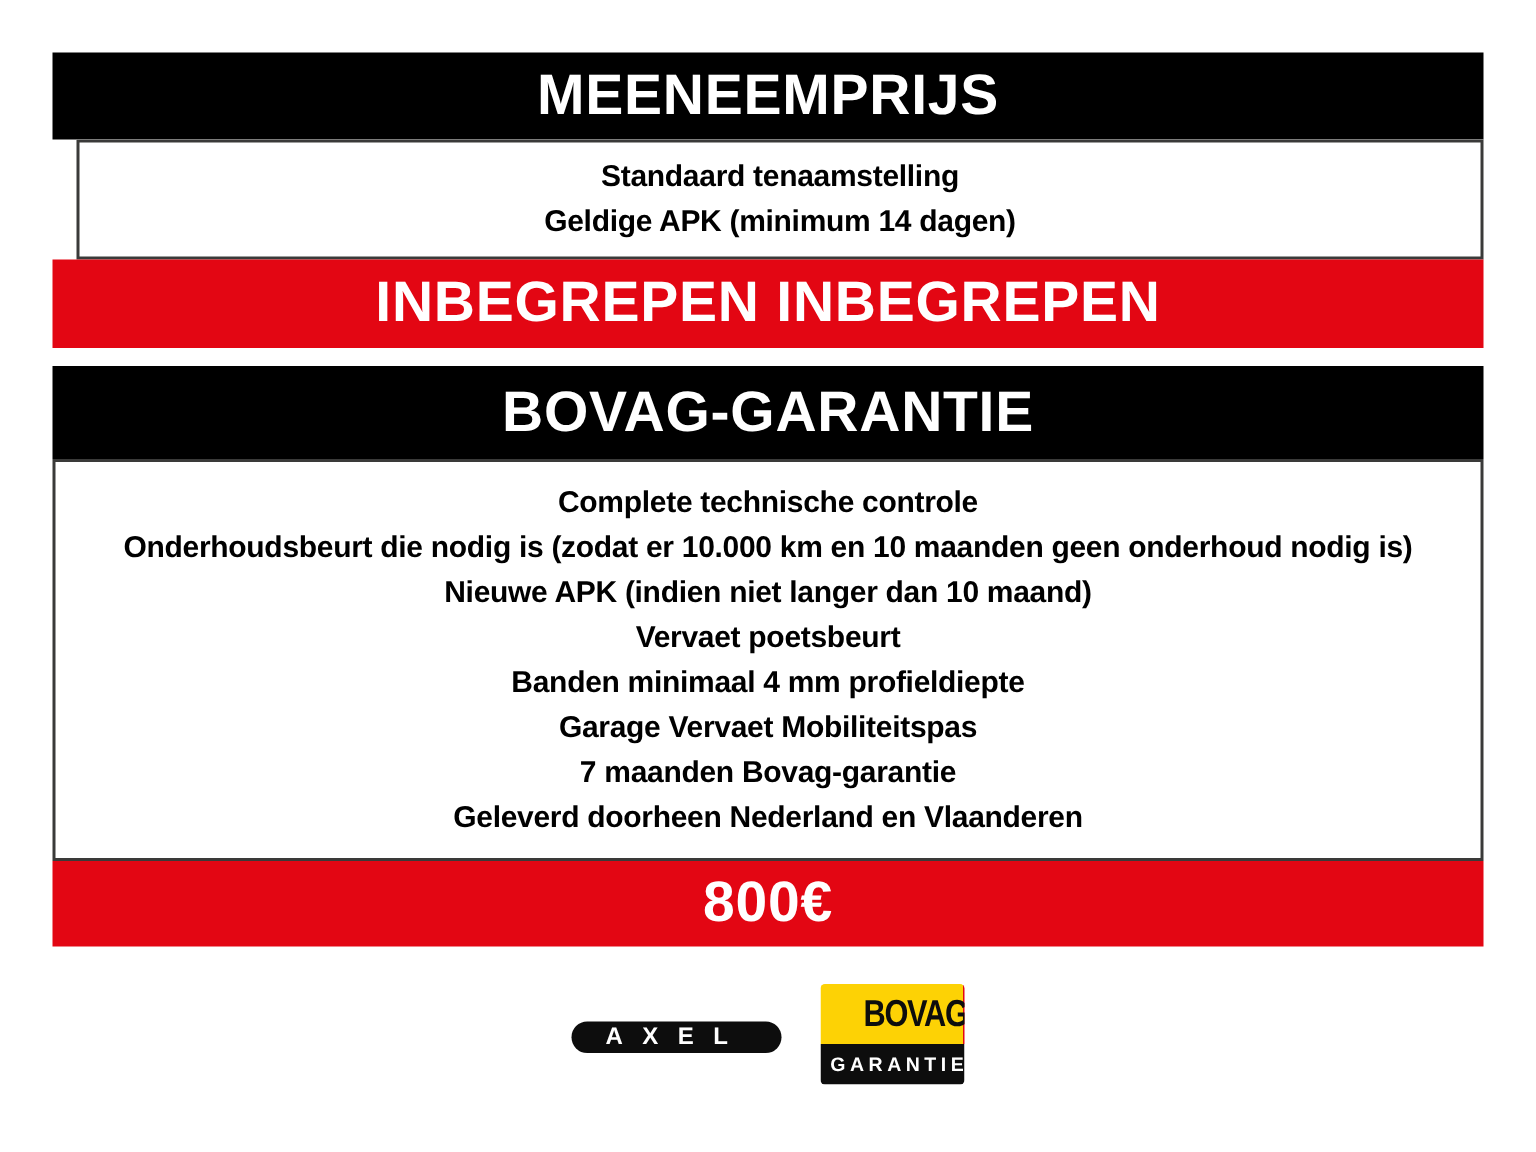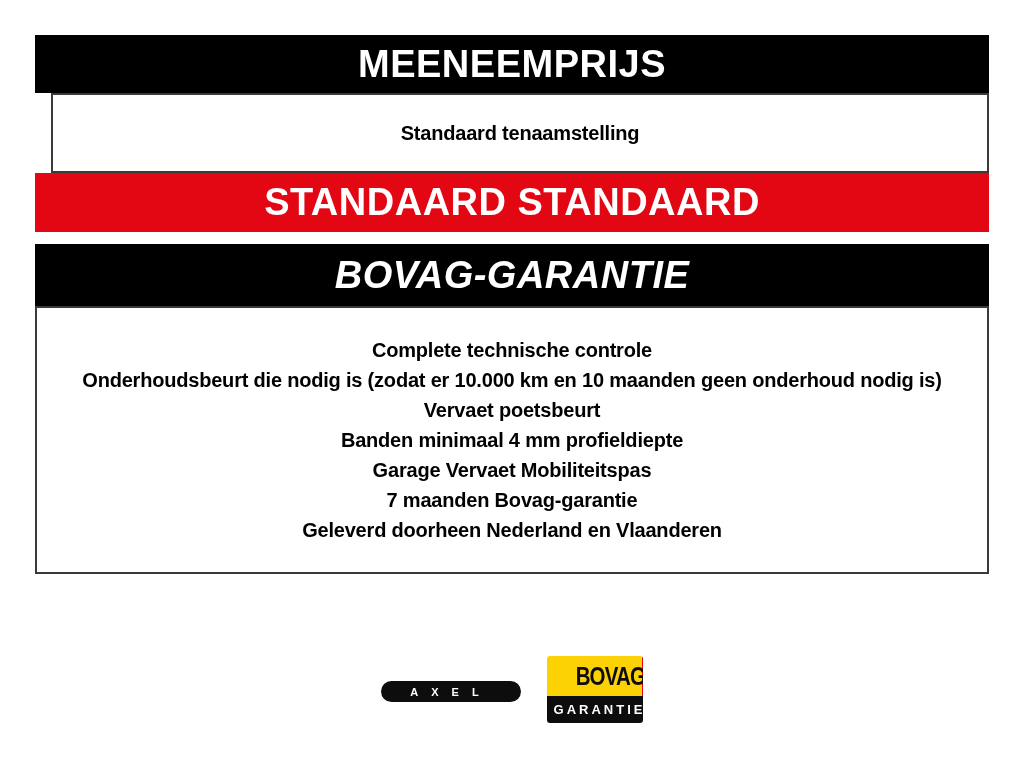--- a/index.html
+++ b/index.html
@@ -32,42 +32,42 @@
   }
   .body-line{
     font-size:20px;font-weight:bold;color:#000000;
     line-height:30px;letter-spacing:-0.2px;white-space:nowrap;
   }
 
   .h-header1{height:58px;}
   .h-body1{height:80px;margin-left:16px;}
   .h-footer1{height:59px;}
   .gap{height:12px;}
-  .h-header2{height:62px;font-style:italic;}
+  .h-header2{height:62px;}
   .h-body2{height:268px;}
   .h-footer2{height:57px;}
 
   
   .logos-row{
     position:absolute;left:0;right:0;top:656px;
     display:flex;align-items:center;justify-content:center;gap:26px;
   }
   .garage-logo{width:140px;text-align:center;}
   .garage-word{
     font-size:27px;font-weight:600;color:var(--garage-dark);
     letter-spacing:1px;line-height:28px;
   }
   .vervaet-word{
     font-size:36px;font-weight:800;color:var(--red);
     line-height:34px;letter-spacing:-0.5px;
   }
   .axel-badge{
     margin-top:4px;background:#0d0d0d;border-radius:11px;height:21px;
     display:flex;align-items:center;justify-content:center;
-    color:#ffffff;font-size:11px;font-weight:bold;
+    color:#ffffff;font-size:16px;font-weight:bold;
     letter-spacing:13px;
   }
   .bovag-logo{width:96px;border-radius:3px;overflow:hidden;}
   .bovag-top{display:flex;height:40px;}
   .bovag-yellow{
     background:var(--yellow);width:63px;
     display:flex;align-items:center;justify-content:center;padding-left:32px;
   }
   .bovag-yellow span{
     font-size:25px;font-weight:800;color:#0d0d0d;
@@ -89,40 +89,45 @@
 
 <div class="canvas">
   <div class="stack">
 
     <div>
       <div class="bar black h-header1">
         <span class="hdr-text">MEENEEMPRIJS</span>
       </div>
       <div class="white-body h-body1">
         <div class="body-line">Standaard tenaamstelling</div>
+        <div class="body-line">Geldige APK (minimum 14 dagen)</div>
       </div>
       <div class="bar red h-footer1">
-        <span class="hdr-text">STANDAARD STANDAARD</span>
+        <span class="hdr-text">INBEGREPEN INBEGREPEN</span>
       </div>
     </div>
 
     <div class="gap"></div>
 
     <div>
       <div class="bar black h-header2">
         <span class="hdr-text">BOVAG-GARANTIE</span>
       </div>
       <div class="white-body h-body2">
         <div class="body-line">Complete technische controle</div>
         <div class="body-line">Onderhoudsbeurt die nodig is (zodat er 10.000 km en 10 maanden geen onderhoud nodig is)</div>
+        <div class="body-line">Nieuwe APK (indien niet langer dan 10 maand)</div>
         <div class="body-line">Vervaet poetsbeurt</div>
         <div class="body-line">Banden minimaal 4 mm profieldiepte</div>
         <div class="body-line">Garage Vervaet Mobiliteitspas</div>
         <div class="body-line">7 maanden Bovag-garantie</div>
         <div class="body-line">Geleverd doorheen Nederland en Vlaanderen</div>
+      </div>
+      <div class="bar red h-footer2">
+        <span class="hdr-text">800€</span>
       </div>
     </div>
   </div>
 
   <div class="logos-row">
 
     <div class="garage-logo">
       <div class="axel-badge">AXEL</div>
     </div>
 

